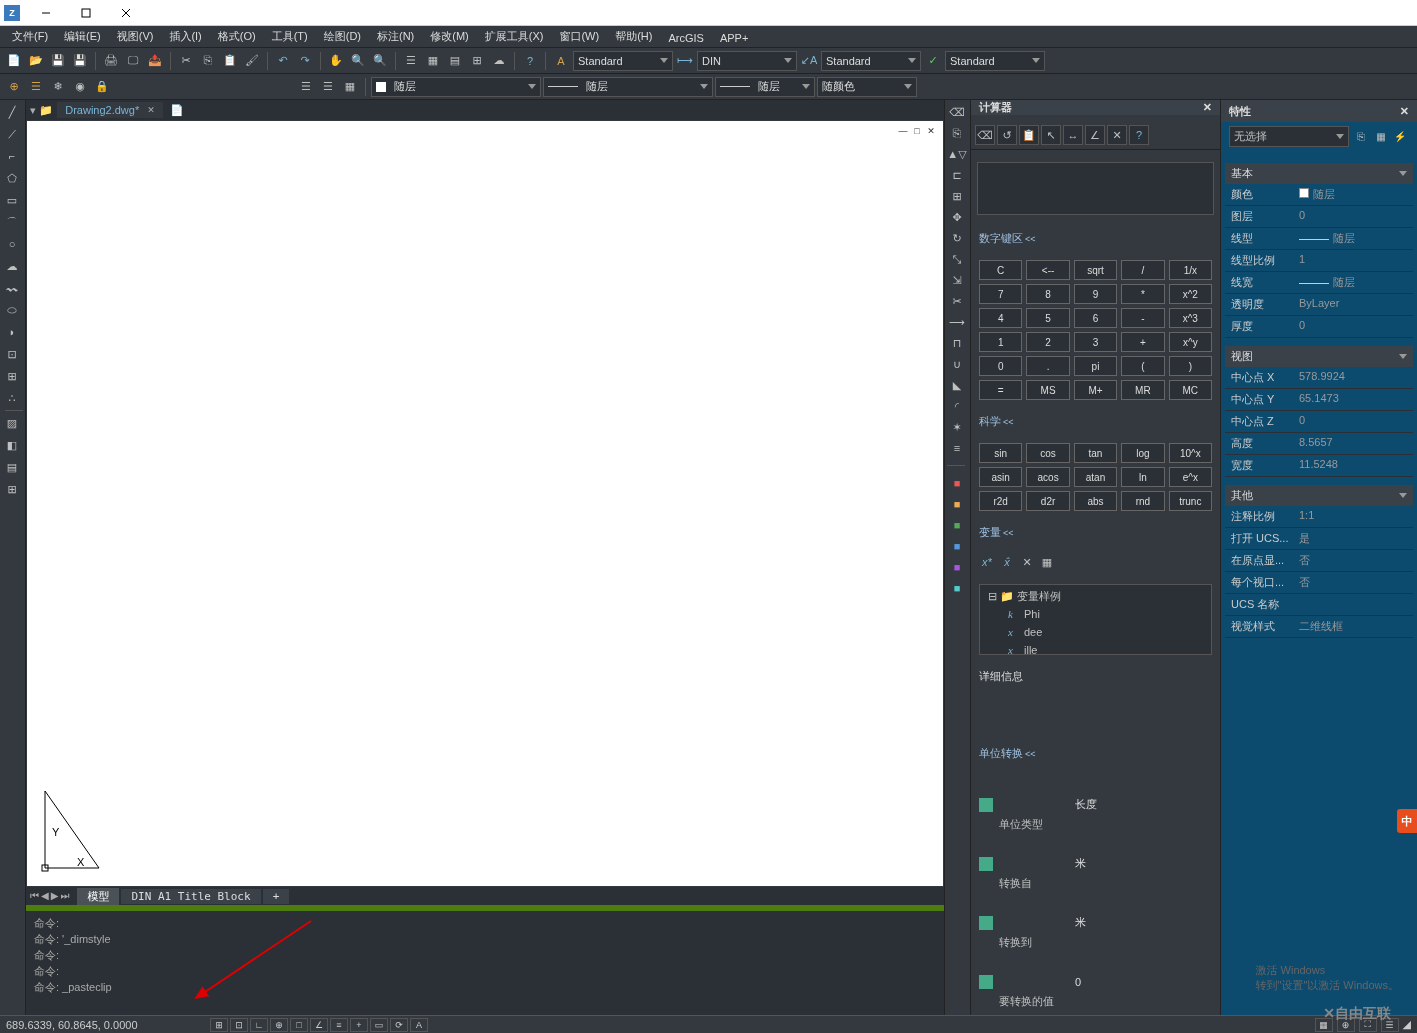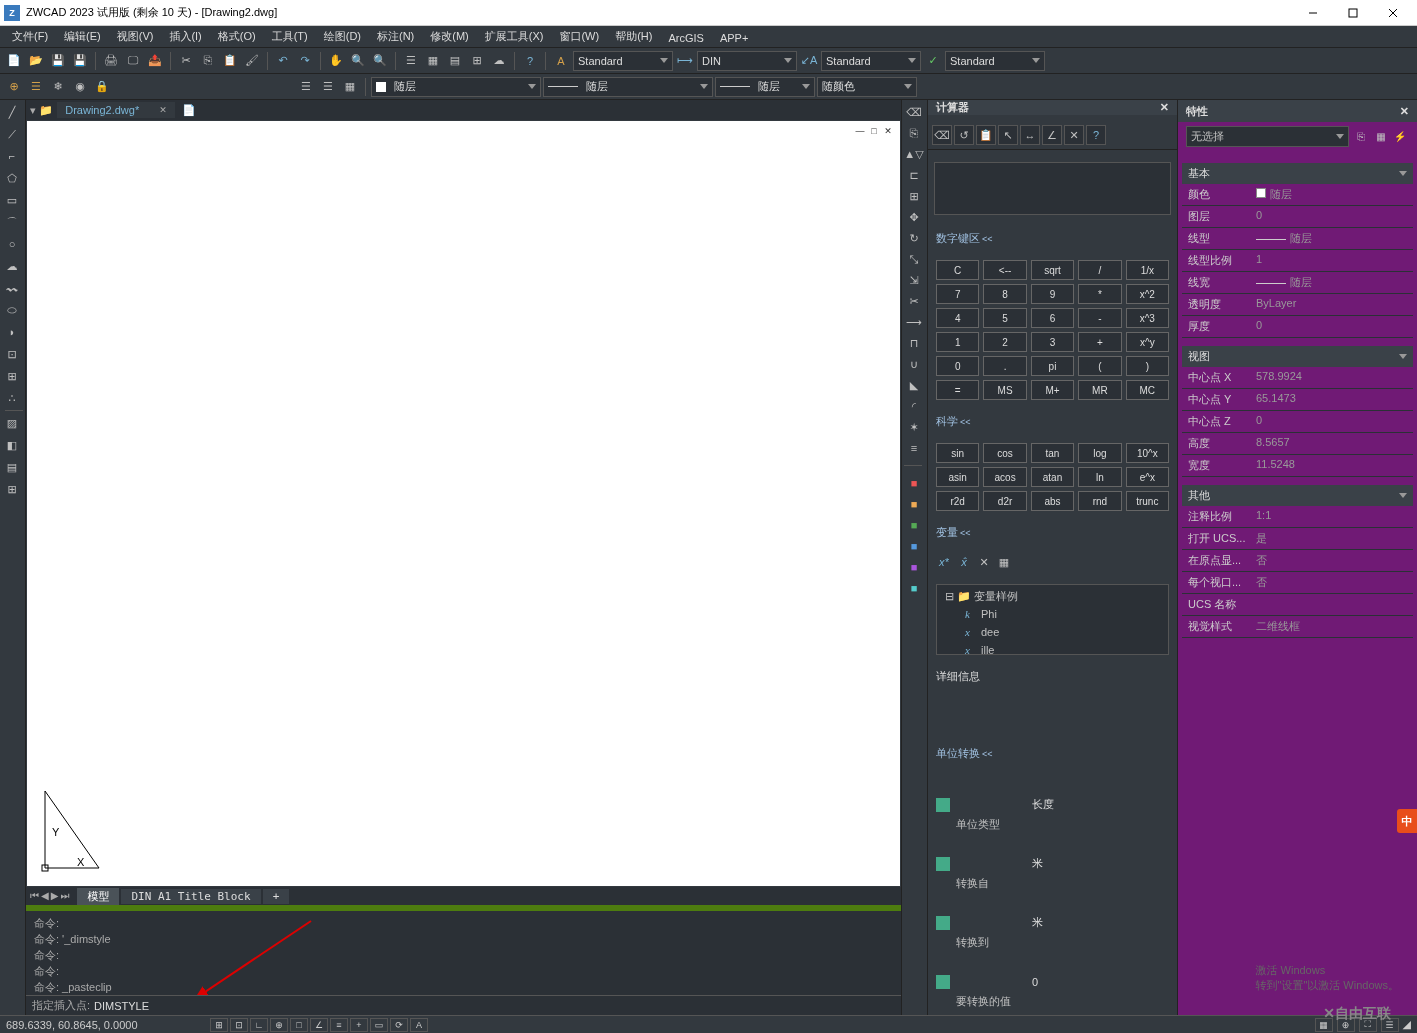--- a/index.html
+++ b/index.html
@@ -16,21 +16,21 @@
 .tool-btn { width: 20px; height: 20px; display: inline-flex; align-items: center; justify-content: center; cursor: pointer; }
 .tool-sep { width: 1px; height: 18px; background: #555; margin: 0 3px; }
 .style-combo { display: flex; align-items: center; gap: 4px; background: #2b3036; border: 1px solid #555; padding: 1px 4px; height: 20px; min-width: 100px; }
 .style-combo.wide { min-width: 170px; }
 .style-combo .label { flex: 1; color: #ddd; white-space: nowrap; }
 .dropdown-arrow { width: 0; height: 0; border-left: 4px solid transparent; border-right: 4px solid transparent; border-top: 5px solid #999; }
 .main-area { display: flex; height: calc(100% - 26px - 22px - 26px - 26px - 18px); }
 .left-tools { width: 26px; background: #33393f; display: flex; flex-direction: column; padding: 2px; gap: 2px; border-right: 1px solid #222; }
 .drawing-area { flex: 1; display: flex; flex-direction: column; position: relative; }
 .tabs-bar { height: 20px; background: #2b3036; display: flex; align-items: center; padding: 0 4px; gap: 4px; }
-.tab { padding: 2px 8px; background: #33393f; color: #7ab5d6; display: flex; align-items: center; gap: 20px; font-family: "SimSun", monospace; }
+.tab { padding: 2px 8px; background: #33393f; color: #7ab5d6; display: flex; align-items: center; gap: 8px; font-family: "SimSun", monospace; }
 .tab .close { color: #aaa; cursor: pointer; font-size: 9px; }
 .tab-add { color: #ddd; cursor: pointer; padding: 0 4px; }
 .canvas { flex: 1; background: #fff; position: relative; margin: 1px; }
 .canvas-controls { position: absolute; top: 4px; right: 6px; display: flex; gap: 2px; }
 .canvas-controls .cc { width: 12px; height: 12px; display: inline-flex; align-items: center; justify-content: center; font-size: 9px; color: #333; }
 .ucs-icon { position: absolute; left: 10px; bottom: 10px; }
 .layout-tabs { height: 18px; background: #2b3036; display: flex; align-items: center; padding: 0 4px; gap: 2px; }
 .layout-nav { display: flex; gap: 2px; margin-right: 6px; }
 .layout-nav span { color: #aaa; cursor: pointer; font-size: 10px; }
 .layout-tab { padding: 1px 10px; background: #3a4148; color: #ddd; font-family: "SimSun", monospace; cursor: pointer; }
@@ -56,21 +56,21 @@
 .var-tree .node { padding-left: 6px; }
 .var-tree .child { padding-left: 42px; position: relative; }
 .var-tree .child::before { content: "x"; position: absolute; left: 26px; color: #7ab5d6; font-style: italic; font-family: serif; }
 .var-tree .child.k::before { content: "k"; }
 .detail-label { padding: 4px 8px; color: #ddd; }
 .unit-section { padding: 4px 8px; }
 .unit-row { display: flex; align-items: center; padding: 2px 0; gap: 6px; }
 .unit-row .icon { width: 14px; height: 14px; background: #4a8; display: inline-block; }
 .unit-row .ulabel { width: 70px; margin-top: 40px; }
 .unit-row .uval { color: #ddd; }
-.props-panel { width: 240px; background: #701a75; border-left: 1px solid #222; display: flex; flex-direction: column; }
+.props-panel { width: 197px; background: #0c4a6e; border-left: 1px solid #222; display: flex; flex-direction: column; }
 .props-selector { display: flex; align-items: center; padding: 4px 8px; gap: 4px; }
 .props-selector .sel { flex: 1; background: #2b3036; border: 1px solid #555; padding: 2px 4px; display: flex; align-items: center; }
 .props-selector .pbtn { width: 16px; height: 16px; cursor: pointer; display: flex; align-items: center; justify-content: center; font-size: 10px; }
 .props-body { flex: 1; overflow-y: auto; padding: 4px; }
 .props-cat { background: #3a4148; color: #ddd; padding: 3px 6px; margin-top: 8px; display: flex; align-items: center; cursor: pointer; font-size: 11px; }
 .props-cat::after { content: ""; margin-left: auto; width: 0; height: 0; border-left: 4px solid transparent; border-right: 4px solid transparent; border-top: 5px solid #999; }
 .prop-row { display: flex; padding: 3px 6px; border-bottom: 1px solid #2b3036; font-size: 11px; }
 .prop-row .pn { width: 64px; color: #ccc; }
 .prop-row .pv { flex: 1; color: #999; padding-left: 4px; }
 .color-swatch { width: 10px; height: 10px; background: #fff; display: inline-block; margin-right: 4px; border: 1px solid #888; }
@@ -84,21 +84,20 @@
 .watermark .w2 { font-size: 11px; }
 .logo-wm { position: absolute; right: 26px; bottom: 10px; color: #888; font-size: 14px; font-weight: bold; pointer-events: none; }
 .ime-badge { position: absolute; right: 0; bottom: 200px; width: 20px; height: 24px; background: #e84e1b; color: #fff; display: flex; align-items: center; justify-content: center; font-weight: bold; border-radius: 3px 0 0 3px; }
 .arrow-annotation { position: absolute; pointer-events: none; }
 </style>
 </head>
 <body>
 
 <div class="titlebar">
   <span class="titlebar-icon">Z</span>
-  <span class="titlebar-title">ZWCAD 2023 试用版 (剩余 10 天) - [Drawing2.dwg]</span>
   <div class="titlebar-btns">
     <div class="titlebar-btn">
         <svg viewBox="0 0 10 10">
           <line x1="1" y1="5" x2="9" y2="5" stroke="#000"></line>
         </svg>
       </div>
     <div class="titlebar-btn">
         <svg viewBox="0 0 10 10">
           <rect x="1" y="1" width="8" height="8" fill="none" stroke="#000"></rect>
         </svg>
@@ -282,24 +281,20 @@
               </marker>
             </defs>
           <line x1="125" y1="5" x2="10" y2="82" stroke="#d00" stroke-width="2" marker-end="url(#ah)"></line>
         </svg>
       <div>命令:</div>
           <div>命令: '_dimstyle</div>
           <div>命令:</div>
           <div>命令:</div>
           <div>命令: _pasteclip</div>
         </div>
-      <div class="cmd-input-row">
-        <span class="cmd-prompt">指定插入点:</span>
-        <span style="margin-left:4px">DIMSTYLE</span>
-      </div>
     </div>
   </div>
 
   <div class="right-tools">
     <span class="tool-btn">⌫</span>
     <span class="tool-btn">⎘</span>
     <span class="tool-btn">▲▽</span>
     <span class="tool-btn">⊏</span>
     <span class="tool-btn">⊞</span>
     <span class="tool-btn">✥</span>

